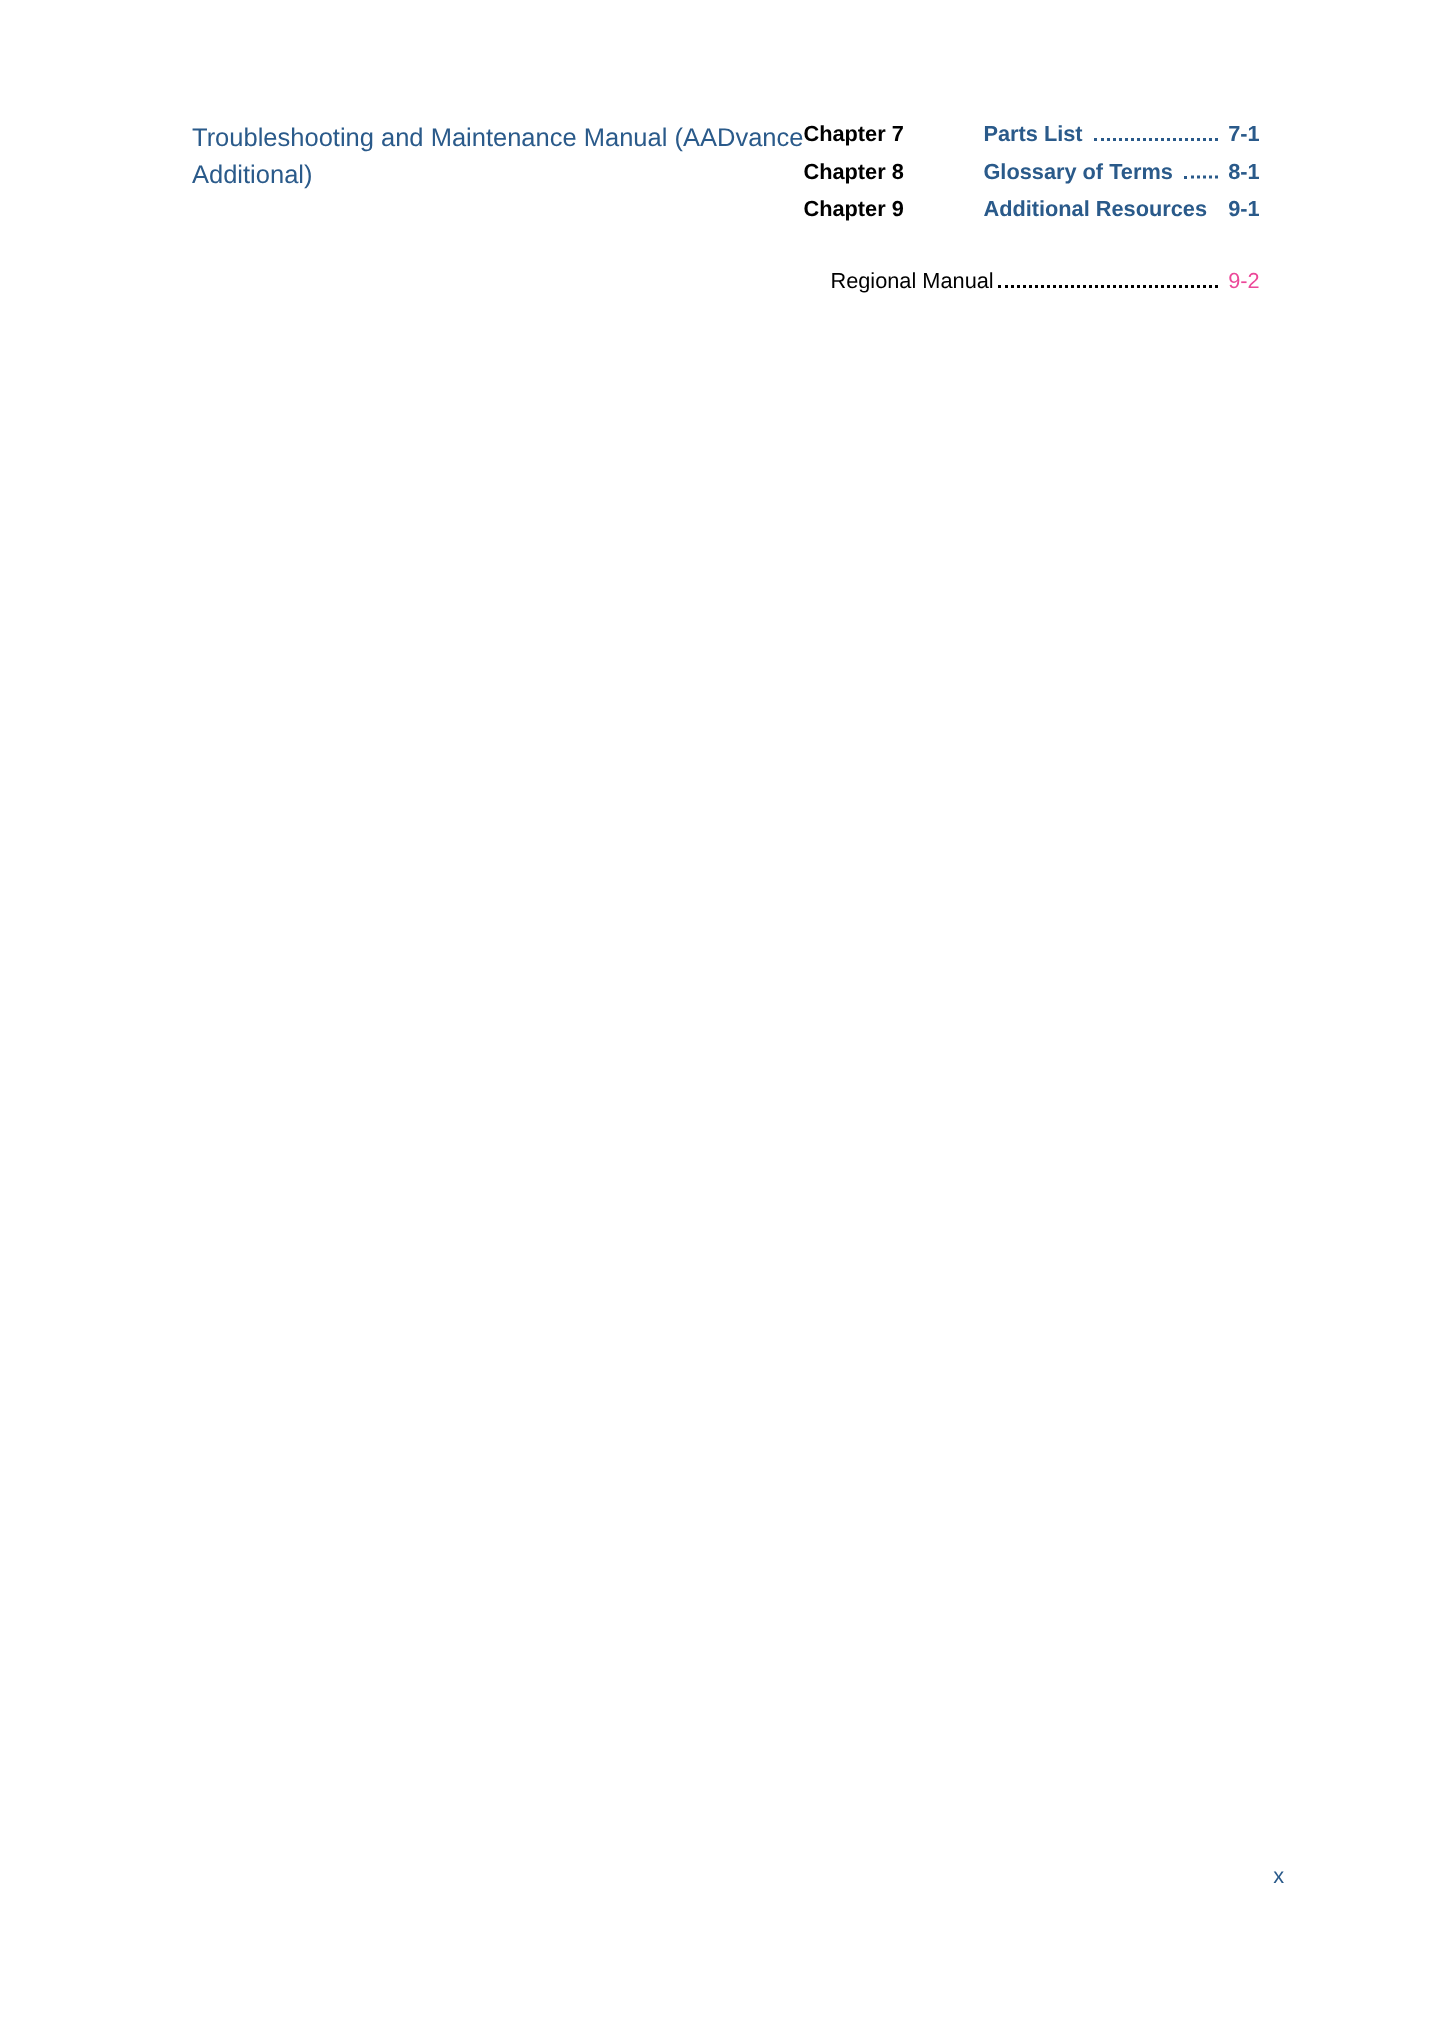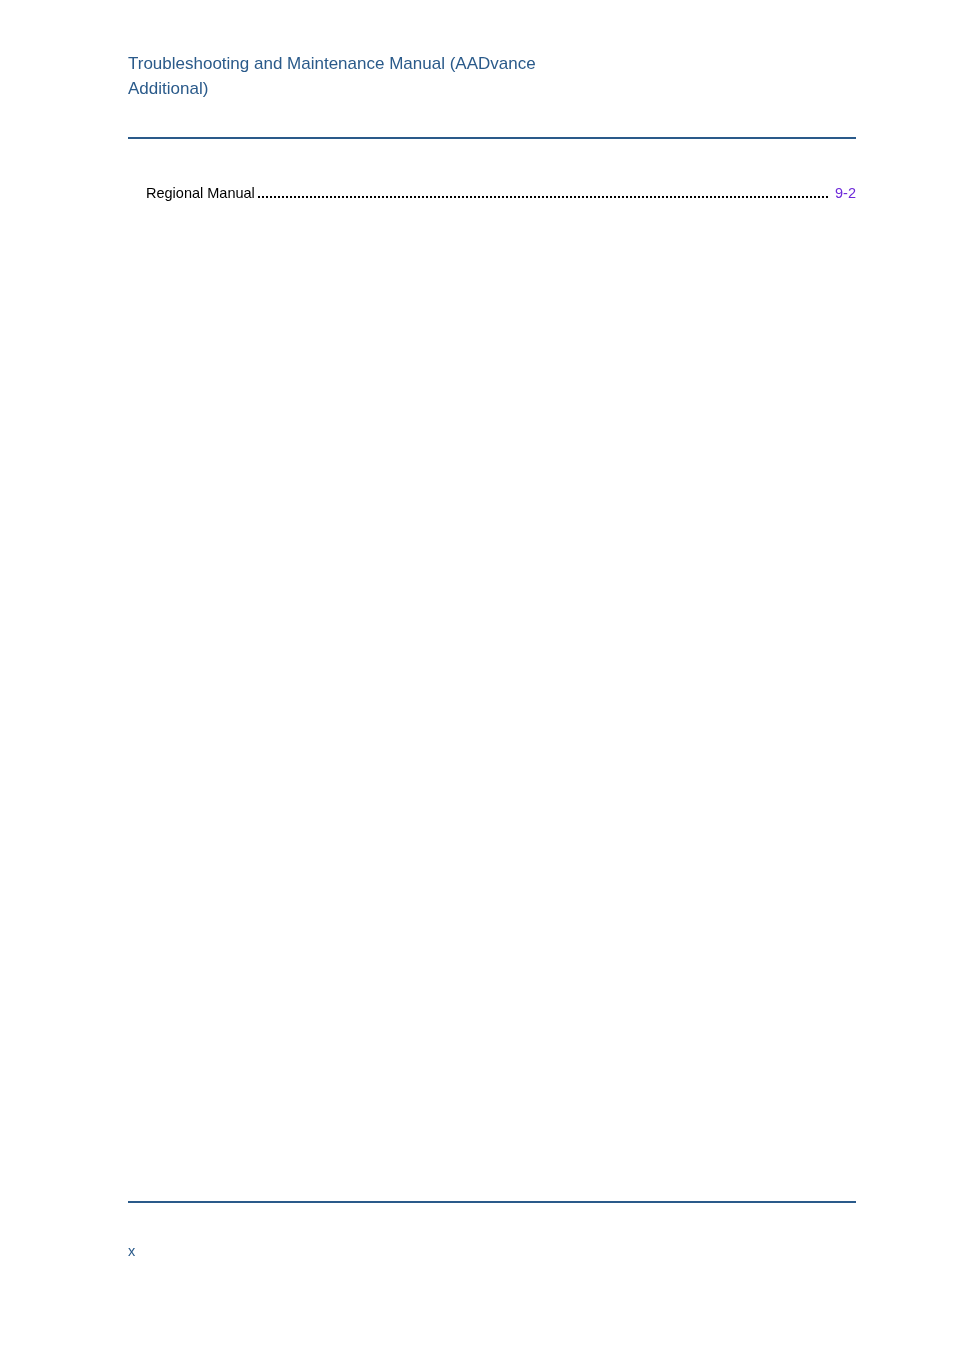--- a/index.html
+++ b/index.html
@@ -4,24 +4,24 @@
 <style>
   * { margin: 0; padding: 0; box-sizing: border-box; }
   body {
     width: 954px;
     height: 1349px;
     background: #ffffff;
     font-family: Arial, Helvetica, sans-serif;
     position: relative;
   }
   .page {
-    padding: 52px 98px 90px 128px;
+    padding: 80px 98px 90px 128px;
     height: 100%;
     display: flex;
-    flex-direction: column;
+    flex-direction: row;
   }
   .header-title {
     color: #2a5a8a;
     font-size: 17px;
     line-height: 1.45;
     font-weight: 400;
     margin-bottom: 36px;
     max-width: 430px;
   }
   .header-rule {
@@ -65,22 +65,23 @@
   }
   .dots.plain {
     border-bottom: 2px dotted #000000;
   }
   .toc-page {
     color: #2a5a8a;
     font-weight: bold;
     white-space: nowrap;
   }
   .toc-page.plain {
-    color: #6d28d9;
+    color: #ec4899;
     font-weight: normal;
+    margin-top: 24px;
   }
   .sub-indent {
     flex: 0 0 18px;
   }
   .spacer { flex: 1; }
   .footer-rule {
     height: 2px;
     background: #2a5a8a;
     margin-bottom: 40px;
   }
@@ -101,22 +102,49 @@
 
   <div class="header-title">
     <span>Troubleshooting and Maintenance Manual (AADvance</span><br>
     <span>Additional)</span>
   </div>
 
   <div class="header-rule"></div>
 
   <div class="toc">
 
+    <div class="toc-row">
+      <div class="chapter-label">Chapter 7</div>
+      <div class="toc-link-wrap">
+        <span class="toc-title">Parts List</span>
+        <span class="toc-title">&nbsp;</span>
+        <span class="dots"></span>
+        <span class="toc-page">&nbsp;<span>7-1</span></span>
+      </div>
+    </div>
 
+    <div class="toc-row">
+      <div class="chapter-label">Chapter 8</div>
+      <div class="toc-link-wrap">
+        <span class="toc-title">Glossary of Terms</span>
+        <span class="toc-title">&nbsp;</span>
+        <span class="dots"></span>
+        <span class="toc-page">&nbsp;<span>8-1</span></span>
+      </div>
+    </div>
 
+    <div class="toc-row">
+      <div class="chapter-label">Chapter 9</div>
+      <div class="toc-link-wrap">
+        <span class="toc-title">Additional Resources</span>
+        <span class="toc-title">&nbsp;</span>
+        <span class="dots"></span>
+        <span class="toc-page">&nbsp;<span>9-1</span></span>
+      </div>
+    </div>
 
     <div class="toc-row">
       <div class="sub-indent"></div>
       <div class="toc-link-wrap">
         <span class="toc-title sub">Regional Manual</span>
         <span class="dots plain"></span>
         <span class="toc-page plain">&nbsp;<span>9-2</span></span>
       </div>
     </div>
 

